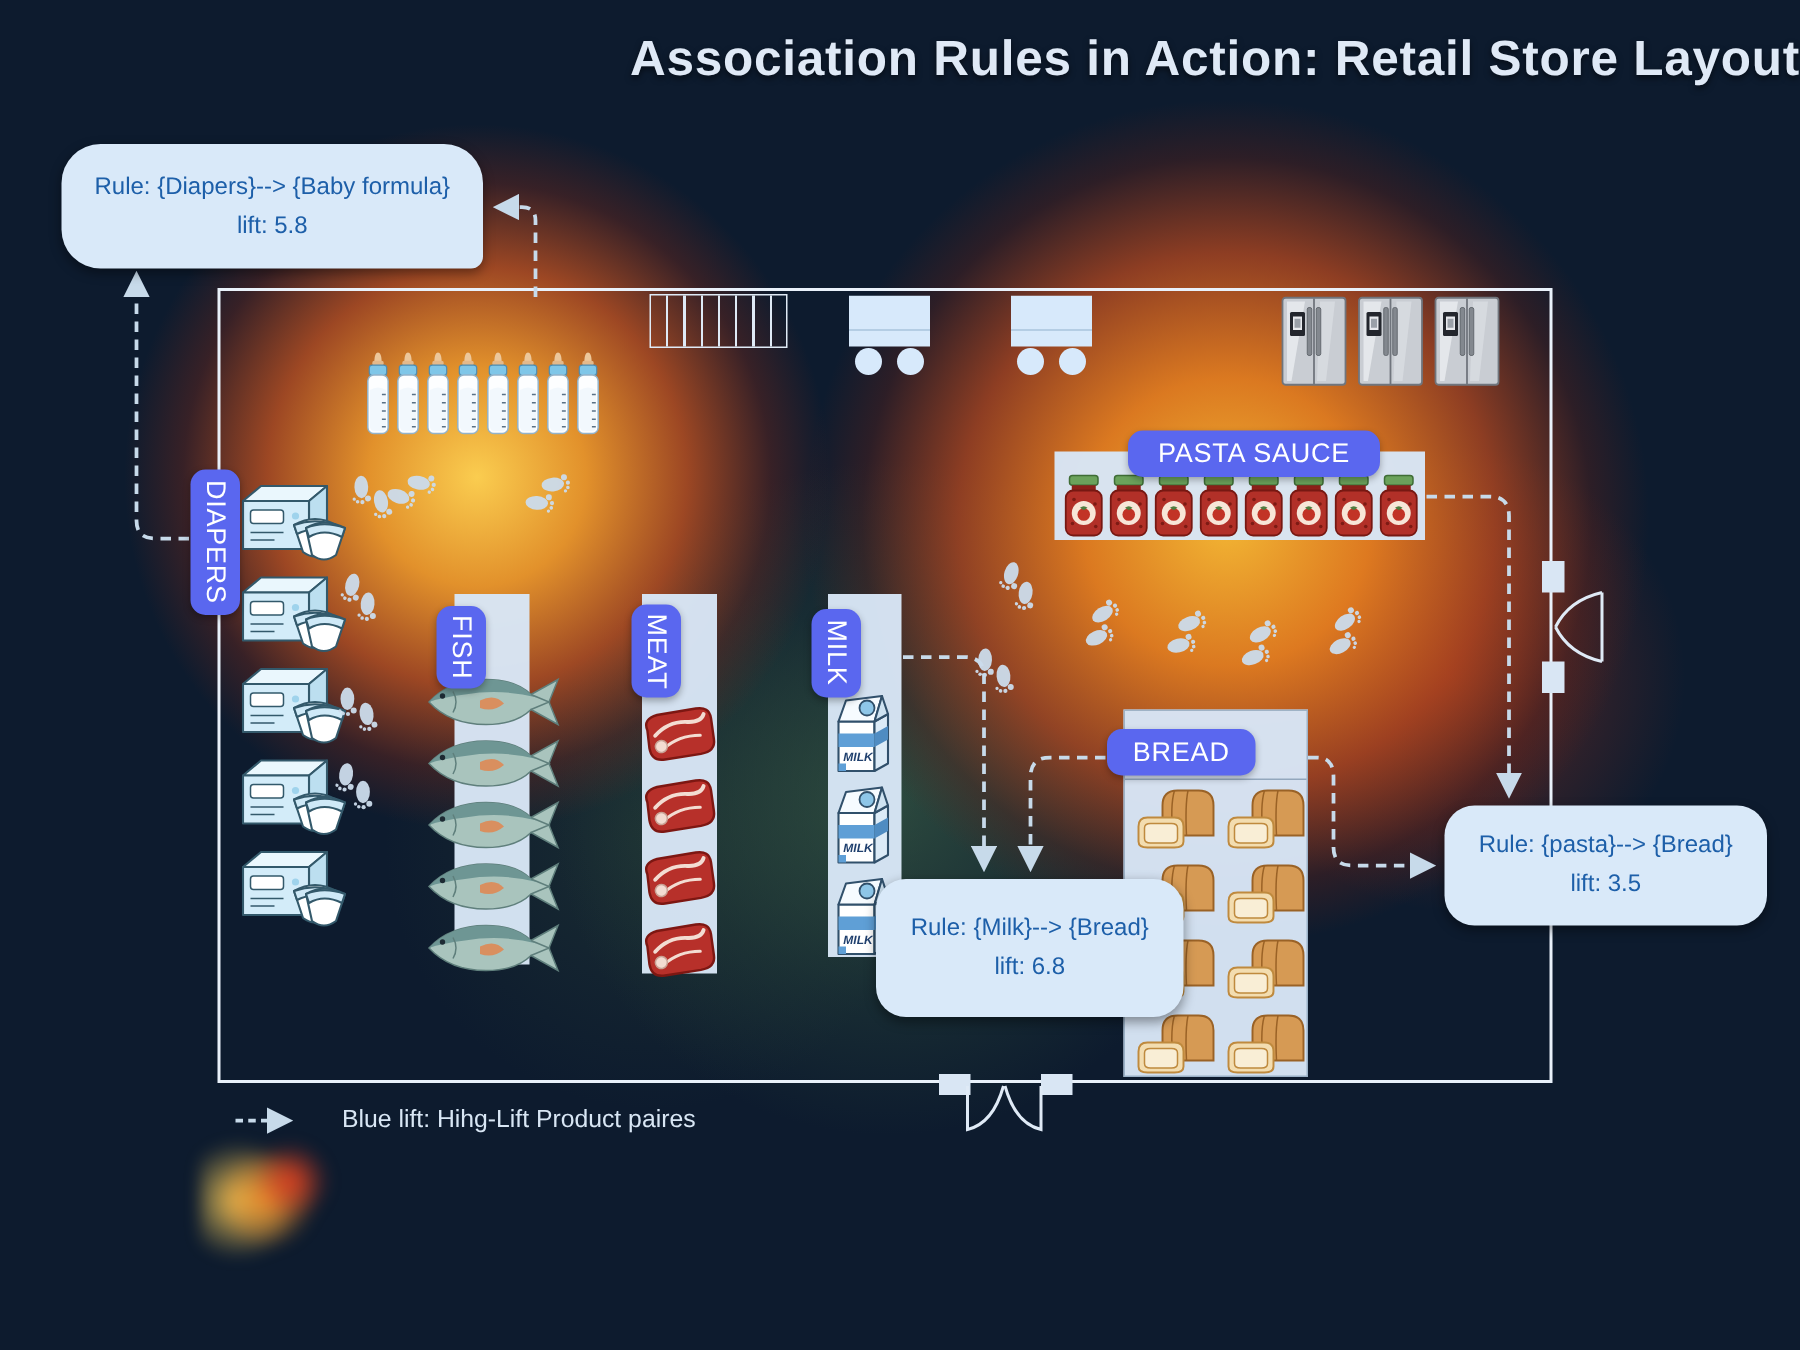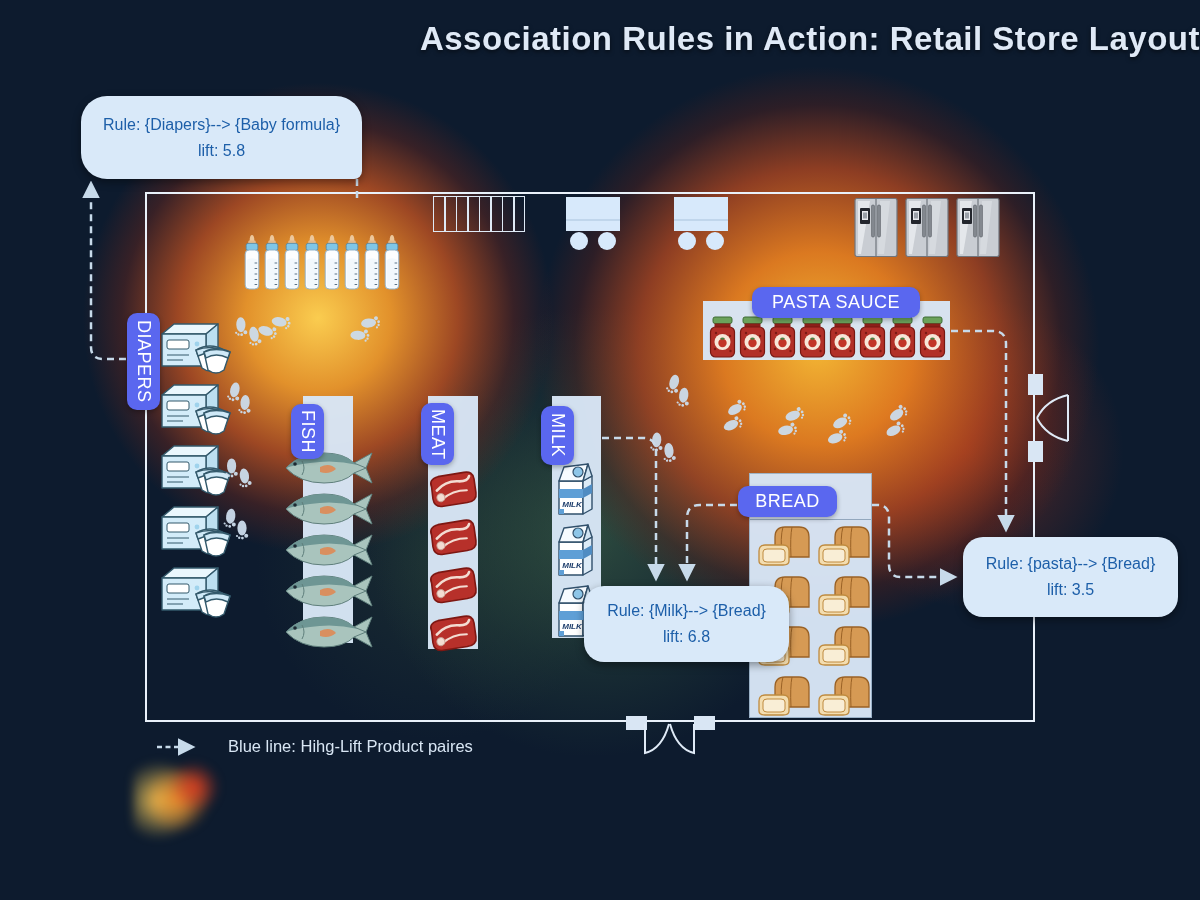--- a/index.html
+++ b/index.html
@@ -55,22 +55,22 @@
   .lbl-diapers{left:127px;top:313px;width:33px;height:97px;}
   .lbl-fish{left:291px;top:404px;width:33px;height:55px;}
   .lbl-meat{left:421px;top:403px;width:33px;height:62px;}
   .lbl-milk{left:541px;top:406px;width:33px;height:59px;}
 
   
   .callout{position:absolute;z-index:7;display:flex;flex-direction:column;align-items:center;
     justify-content:center;background:var(--callout-bg,#d9e9f9);color:var(--callout-text,#1d5fa9);
     font-size:16px;line-height:1.6;text-align:center;padding:0 8px;box-sizing:border-box;
     border-radius:20px;box-shadow:0 3px 8px rgba(0,0,0,.4);}
-  .c1{left:41px;top:96px;width:281px;height:83px;border-radius:26px 26px 8px 26px;margin-left:40px;}
-  .c2{left:584px;top:586px;width:205px;height:76px;}
+  .c1{left:41px;top:96px;width:281px;height:83px;border-radius:26px 26px 8px 26px;}
+  .c2{left:584px;top:586px;width:205px;height:92px;}
   .c3{left:963px;top:537px;width:215px;height:80px;}
 
   
   .items{position:absolute;z-index:4;display:flex;}
   .col{flex-direction:column;}
   .bottles{left:242px;top:234px;gap:0;}
   .diapers-col{left:156px;top:320px;gap:1px;}
   .fish-col{left:284px;top:449px;gap:3px;}
   .meat-col{left:424px;top:466px;gap:2px;}
   .milk-col{left:550px;top:459px;gap:3px;}
@@ -751,17 +751,17 @@
   </div>
   <div class="callout c2">
     <div>Rule: {Milk}--&gt; {Bread}</div>
     <div>lift: 6.8</div>
   </div>
   <div class="callout c3">
     <div>Rule: {pasta}--&gt; {Bread}</div>
     <div>lift: 3.5</div>
   </div>
 
-  <div class="legend-text legend-line1">Blue line: Hihg-Lift Product paires</div>
+  <div class="legend-text legend-line1">Blue lift: Hihg-Lift Product paires</div>
   <div class="legend-blob"></div>
 
 
 </div>
 
 </body></html>

